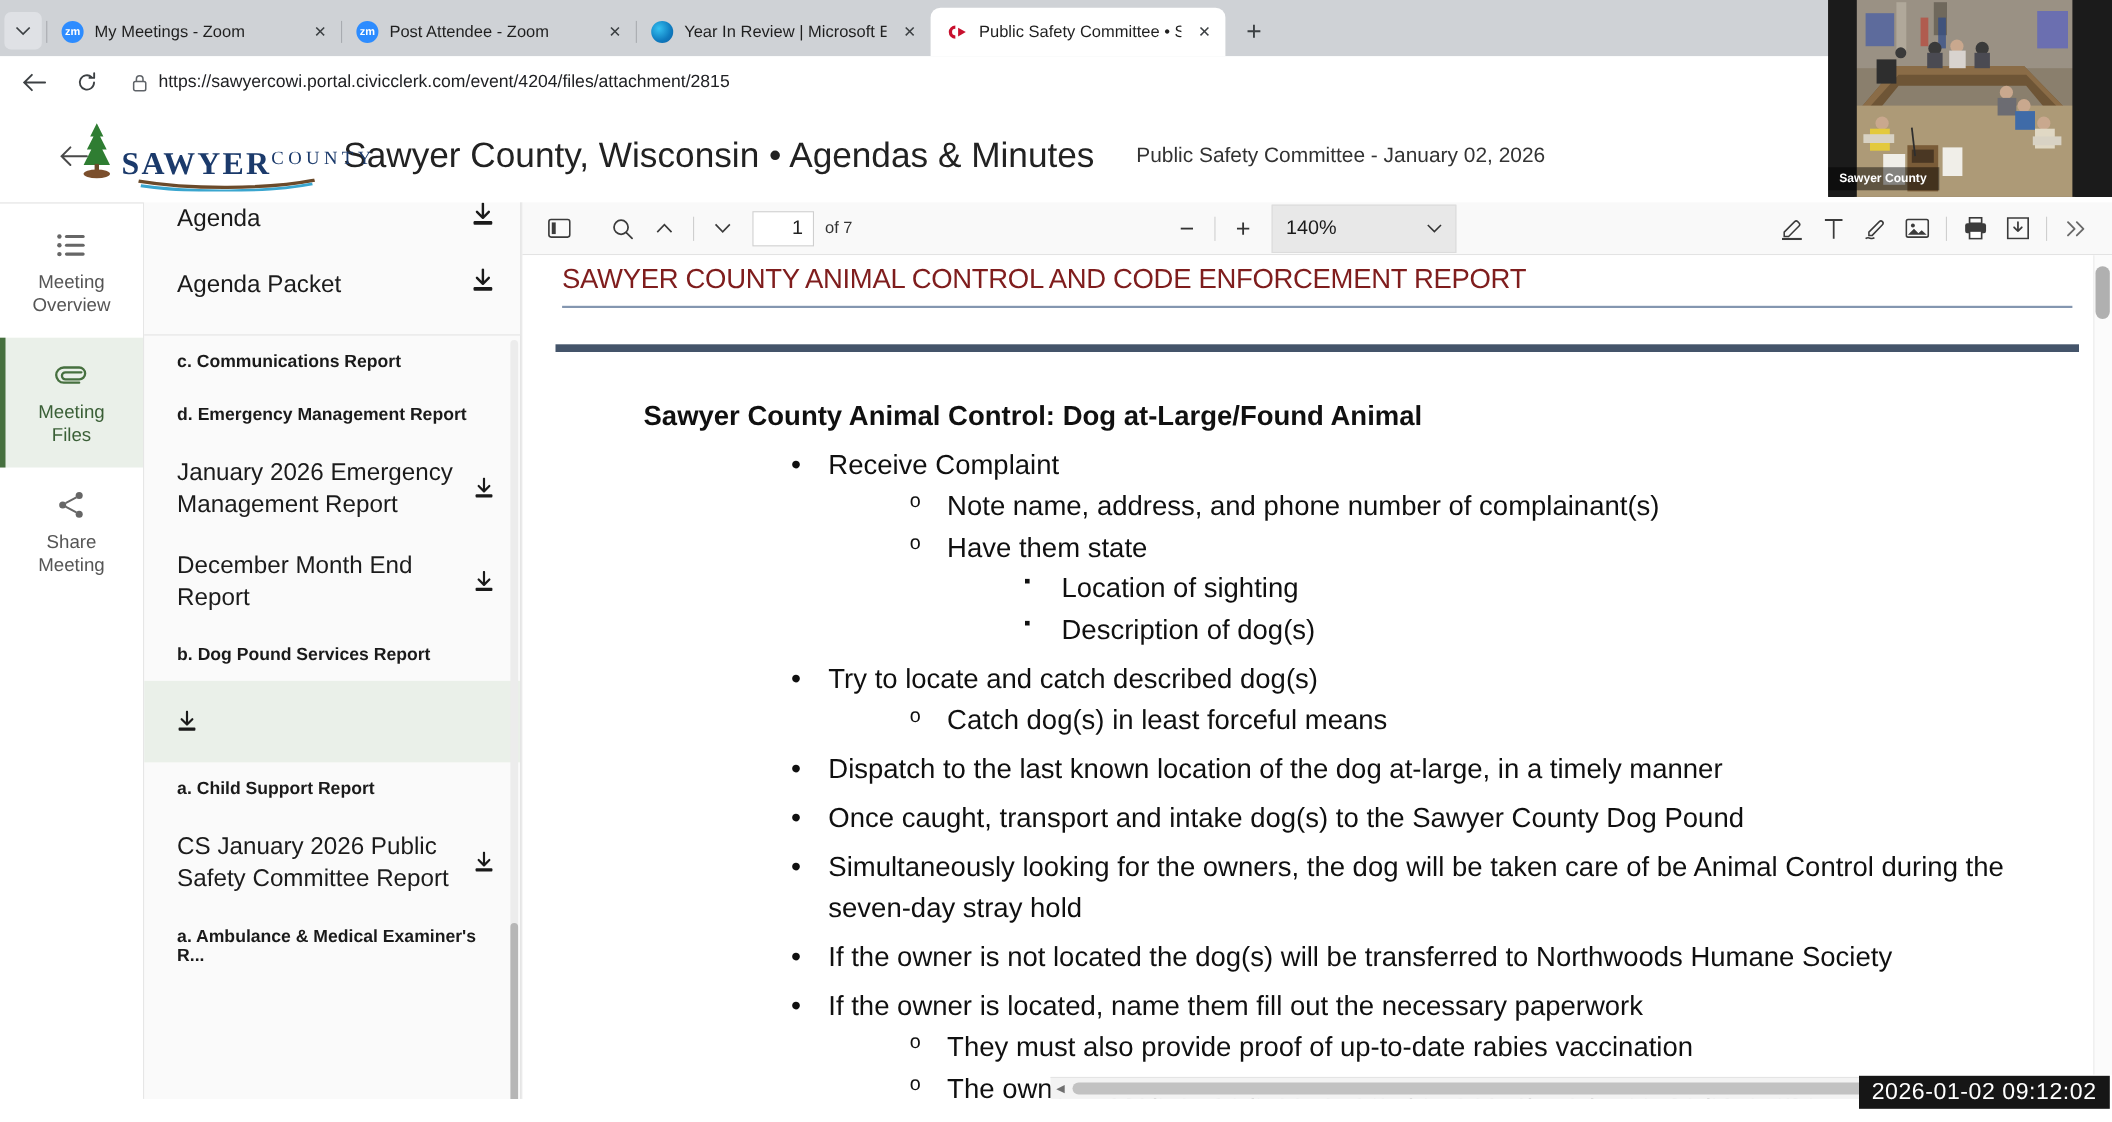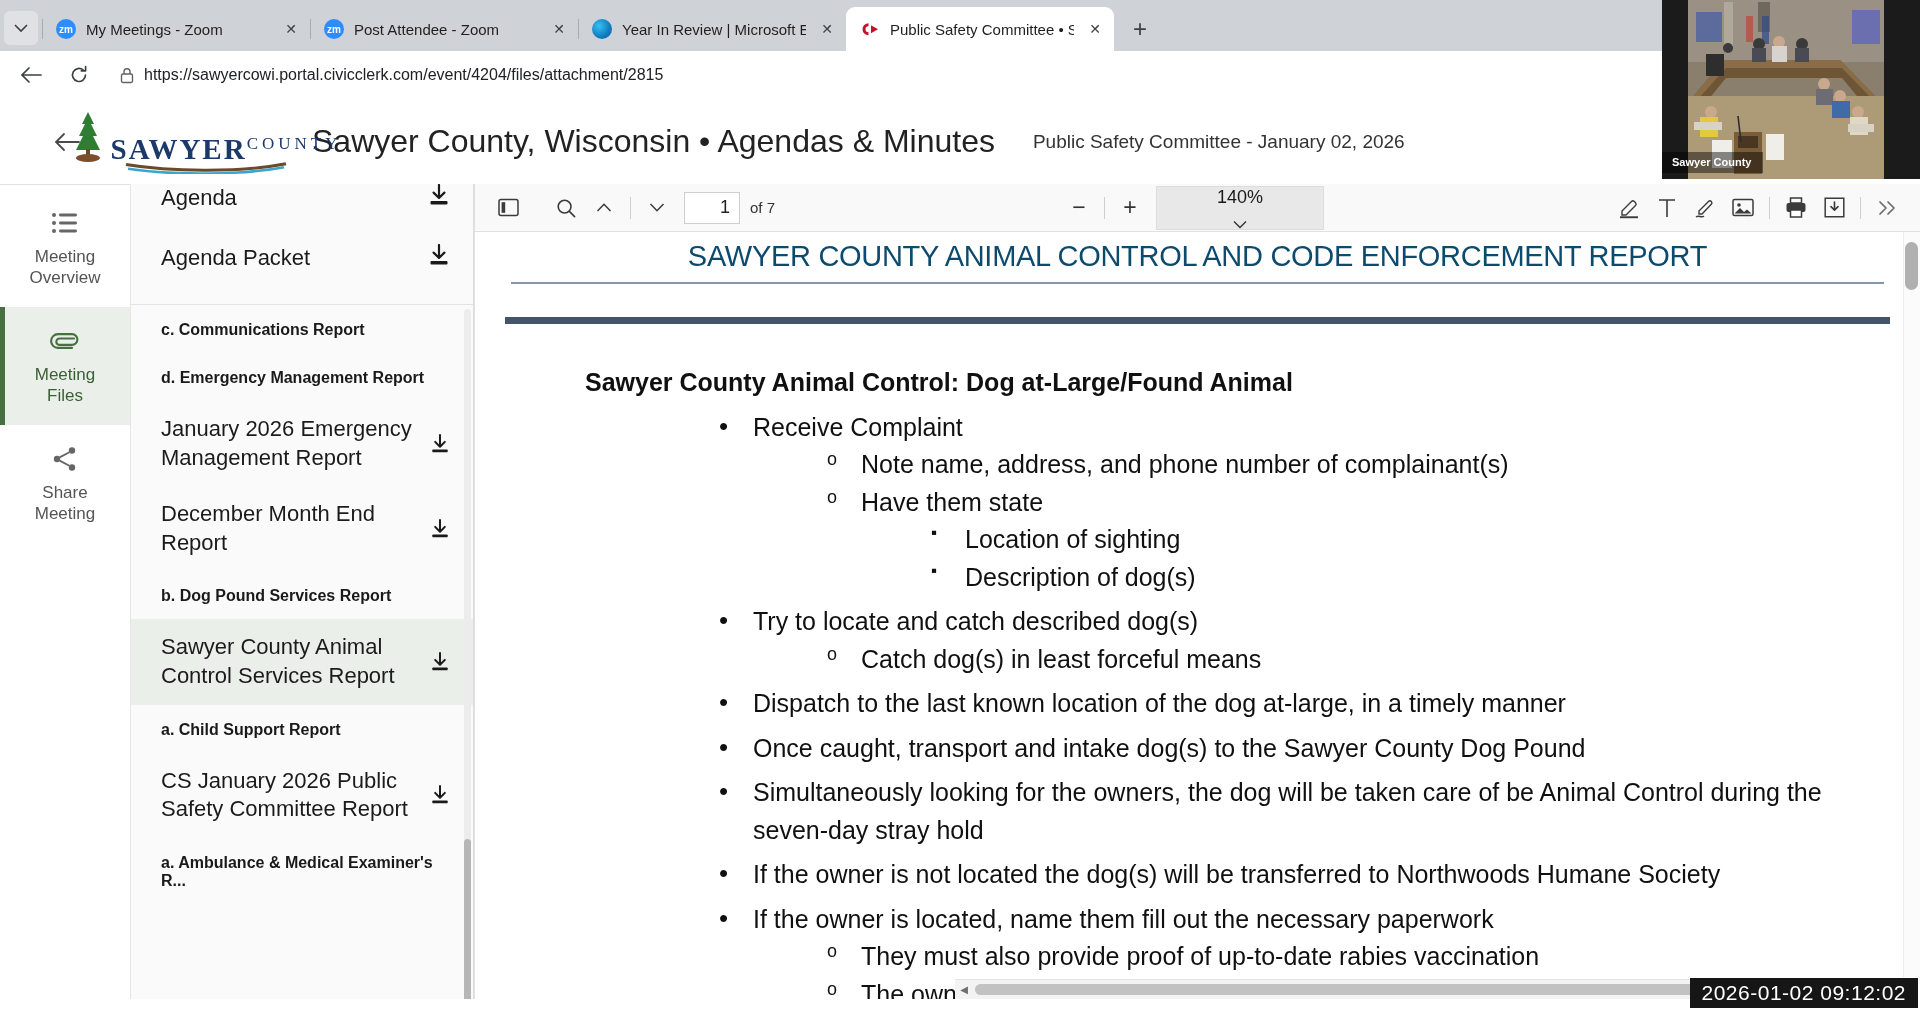--- a/index.html
+++ b/index.html
@@ -256,36 +256,35 @@
     font-size: 23px; color: #333; font-weight: 300;
   }
   .zoom-select {
     width: 168px; height: 44px;
     background: #e8e8e8;
     border: 1px solid #dcdcdc;
     display: flex; align-items: center; justify-content: space-between;
     padding: 0 12px;
     font-size: 18px; color: #1a1a1a;
     margin-left: 8px;
-    flex-direction: column;
   }
   .tb-right { display: flex; align-items: center; margin-left: auto; }
 
   .pdf-page {
     flex: 1 1 auto;
     position: relative;
     overflow: hidden;
     background: #fff;
     padding: 0 30px;
   }
   .doc-title {
-    text-align: center;
+    text-align: left;
     font-family: "Liberation Sans", sans-serif;
-    font-size: 29px;
-    color: #0c4a6e;
+    font-size: 25px;
+    color: #7f1d1d;
     letter-spacing: -0.3px;
     border-bottom: 2px solid #8496b0;
     padding: 8px 0 9px;
     margin: 0 6px;
     white-space: nowrap;
   }
   .doc-rule {
     height: 7px; background: #44546a; margin: 33px 0 0 0;
   }
   .doc-body {
@@ -542,21 +541,20 @@
             <svg width="18" height="20" viewBox="0 0 20 22">
               <path d="M10 1v12M4.6 8.6L10 14l5.4-5.4" stroke="#1a1a1a" stroke-width="2.2" fill="none" stroke-linecap="round" stroke-linejoin="round"></path>
               <rect x="1.5" y="17" width="17" height="3.2" rx="1" fill="#1a1a1a"></rect>
             </svg>
           </span>
         </div>
 
         <div class="fl-section">b. Dog Pound Services Report</div>
 
         <div class="fl-file selected">
-          <span class="fl-name">Sawyer County Animal Control Services Report</span>
           <span class="dl-icon">
             <svg width="18" height="20" viewBox="0 0 20 22">
               <path d="M10 1v12M4.6 8.6L10 14l5.4-5.4" stroke="#1a1a1a" stroke-width="2.2" fill="none" stroke-linecap="round" stroke-linejoin="round"></path>
               <rect x="1.5" y="17" width="17" height="3.2" rx="1" fill="#1a1a1a"></rect>
             </svg>
           </span>
         </div>
 
         <div class="fl-section">a. Child Support Report</div>
 

